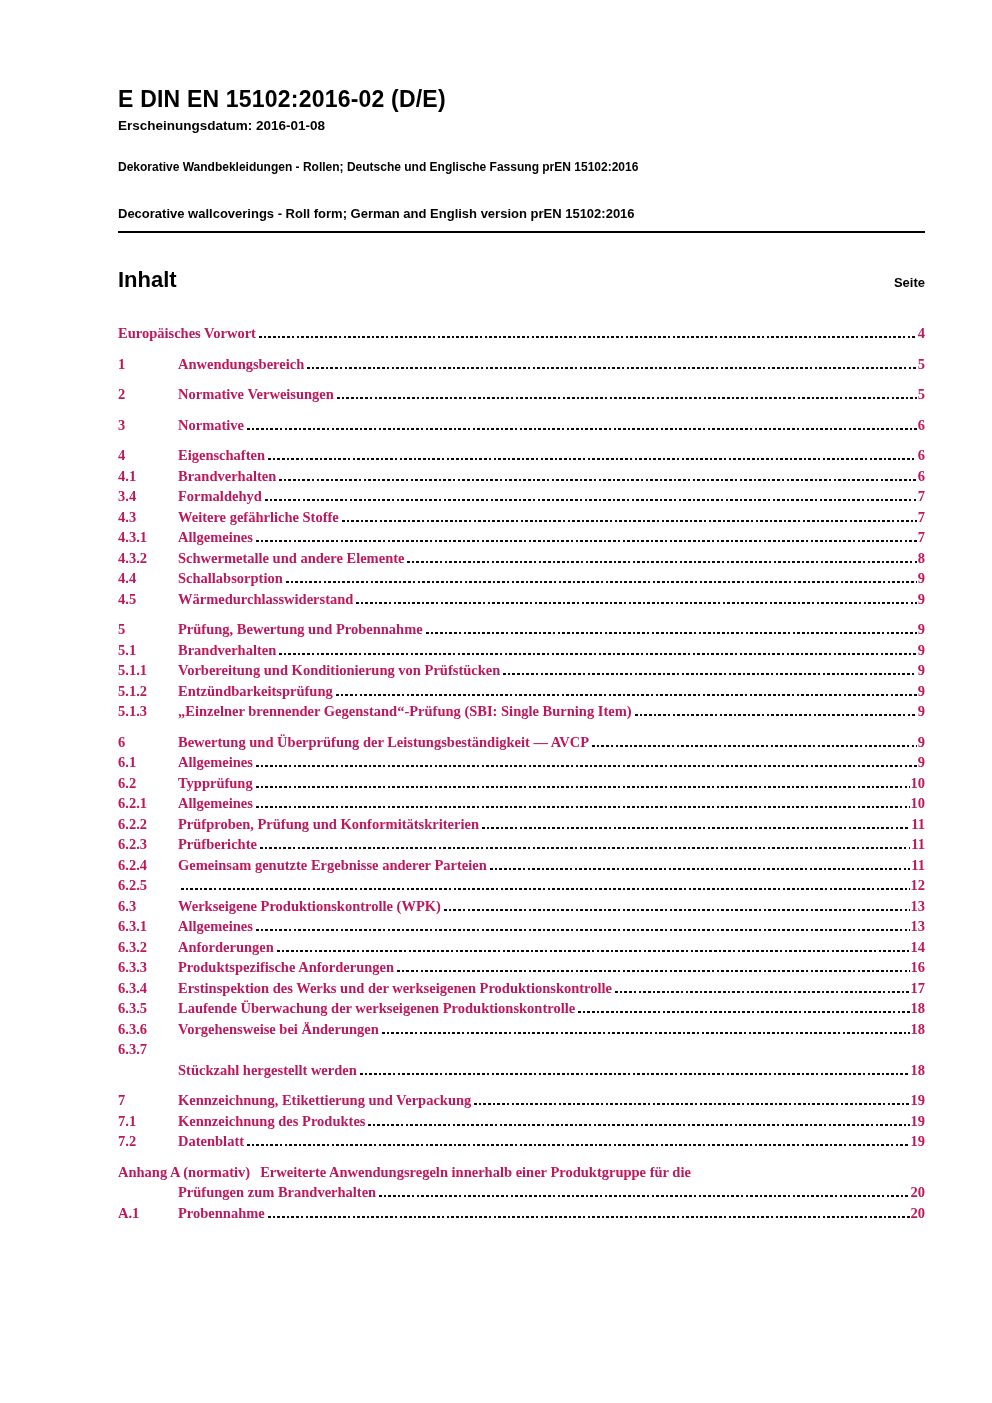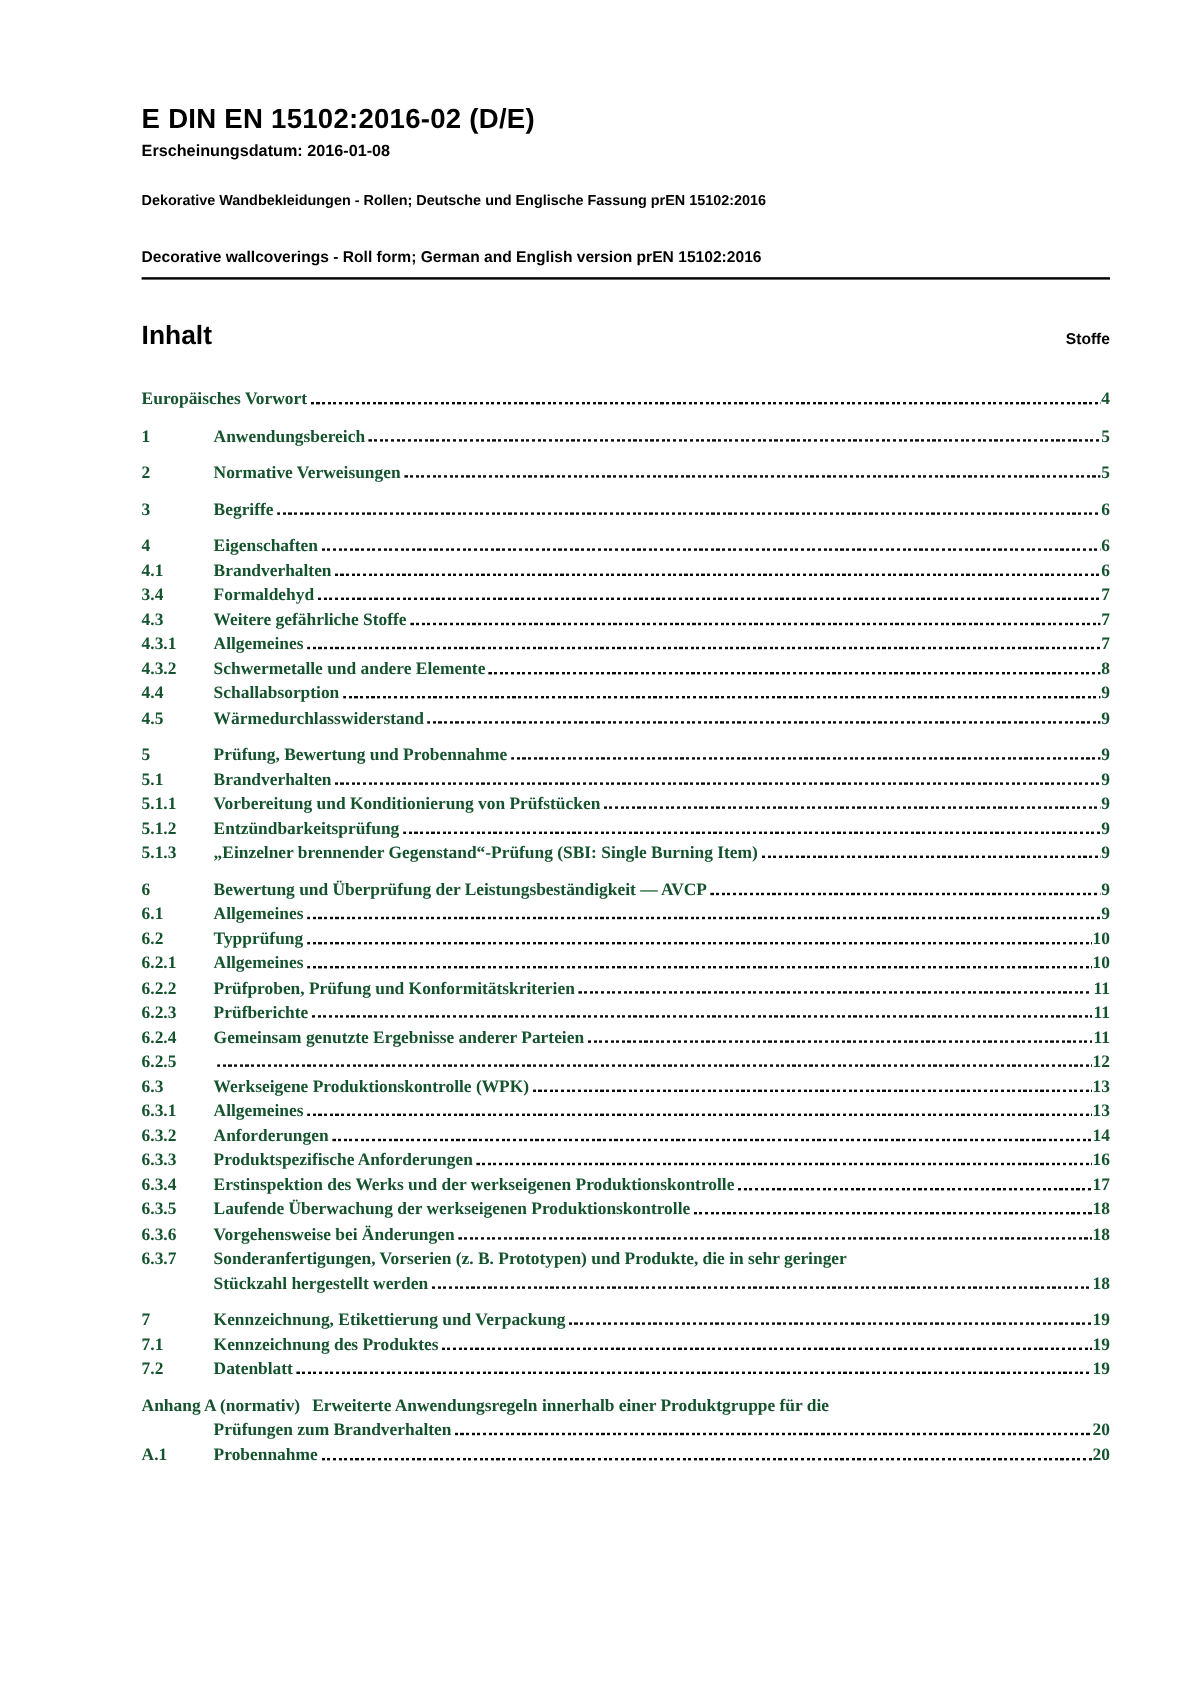--- a/index.html
+++ b/index.html
@@ -60,21 +60,21 @@
     font-weight: bold;
   }
   .inhalt-heading { font-size: 22px; }
   .seite-label { font-size: 13px; }
 
   .toc {
     margin-top: 30px;
     font-family: "Liberation Serif", serif;
     font-weight: bold;
     font-size: 14.5px;
-    color: #14532d;
+    color: #be185d;
   }
   .toc-row.gap { margin-top: 10px; }
   .toc-line {
     display: flex;
     align-items: baseline;
     line-height: 20.5px;
   }
   .toc-line.cont { padding-left: 60px; }
   .toc-num { flex: none; min-width: 60px; }
   .toc-num.wide { margin-right: 10px; }
@@ -106,21 +106,21 @@
     <div class="doc-number">E DIN EN 15102:2016-02 (D/E)</div>
 
     <div class="meta">Erscheinungsdatum: 2016-01-08</div>
 
     <div class="title-de">Dekorative Wandbekleidungen - Rollen; Deutsche und Englische Fassung prEN 15102:2016</div>
 
     <div class="title-en">Decorative wallcoverings - Roll form; German and English version prEN 15102:2016</div>
 
     <div class="inhalt-row">
       <span class="inhalt-heading">Inhalt</span>
-      <span class="seite-label">Stoffe</span>
+      <span class="seite-label">Seite</span>
     </div>
 
     <div class="toc" id="toc-entries">
         <div class="toc-row">
           <div class="toc-line">
             <span class="toc-title">Europäisches Vorwort</span>
             <span class="toc-dots"></span>
             <span class="toc-page">4</span>
           </div>
         </div>
@@ -136,21 +136,21 @@
           <div class="toc-line">
             <span class="toc-num">2</span>
             <span class="toc-title">Normative Verweisungen</span>
             <span class="toc-dots"></span>
             <span class="toc-page">5</span>
           </div>
         </div>
         <div class="toc-row gap">
           <div class="toc-line">
             <span class="toc-num">3</span>
-            <span class="toc-title">Begriffe</span>
+            <span class="toc-title">Normative</span>
             <span class="toc-dots"></span>
             <span class="toc-page">6</span>
           </div>
         </div>
         <div class="toc-row gap">
           <div class="toc-line">
             <span class="toc-num">4</span>
             <span class="toc-title">Eigenschaften</span>
             <span class="toc-dots"></span>
             <span class="toc-page">6</span>
@@ -367,21 +367,20 @@
           <div class="toc-line">
             <span class="toc-num">6.3.6</span>
             <span class="toc-title">Vorgehensweise bei Änderungen</span>
             <span class="toc-dots"></span>
             <span class="toc-page">18</span>
           </div>
         </div>
         <div class="toc-row">
           <div class="toc-line">
             <span class="toc-num">6.3.7</span>
-            <span class="toc-title">Sonderanfertigungen, Vorserien (z. B. Prototypen) und Produkte, die in sehr geringer</span>
           </div>
           <div class="toc-line cont">
             <span class="toc-title">Stückzahl hergestellt werden</span>
             <span class="toc-dots"></span>
             <span class="toc-page">18</span>
           </div>
         </div>
         <div class="toc-row gap">
           <div class="toc-line">
             <span class="toc-num">7</span>

